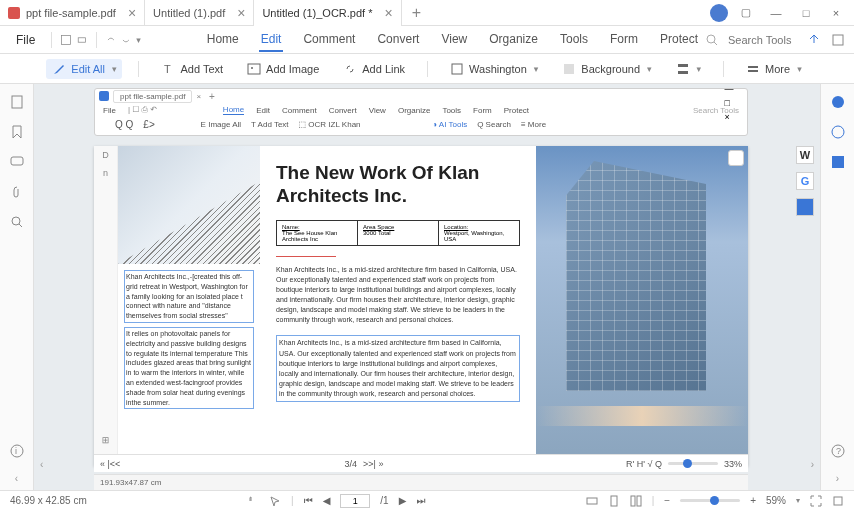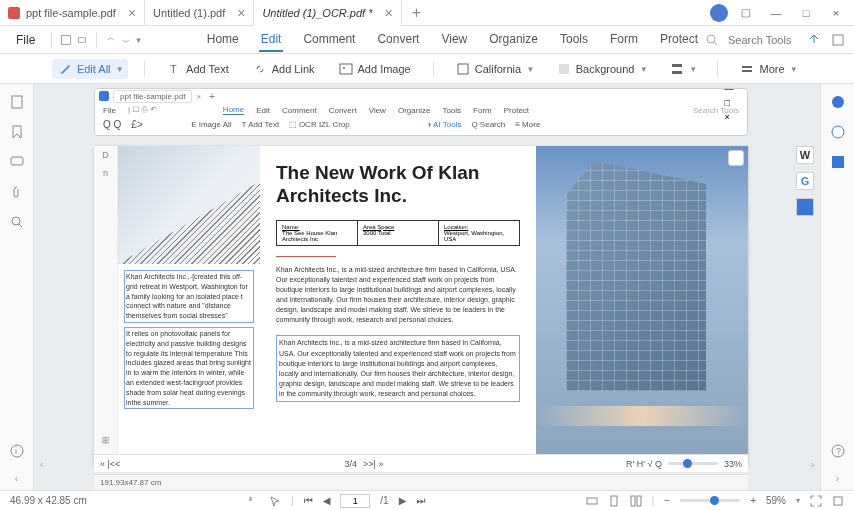--- a/index.html
+++ b/index.html
@@ -1,21 +1,21 @@
 <!DOCTYPE html>
 <html><head>
 <meta charset="utf-8">
 <style>
 * { margin: 0; padding: 0; box-sizing: border-box; font-family: 'Segoe UI', Arial, sans-serif; }
 body { width: 854px; height: 510px; overflow: hidden; background: #fff; font-size: 11px; }
 
 
 .titlebar { height: 26px; background: #fff; display: flex; align-items: center; border-bottom: 1px solid #e0e0e0; }
 .tab { display: flex; align-items: center; padding: 0 8px; height: 26px; border-right: 1px solid #e0e0e0; font-size: 11px; color: #555; gap: 6px; }
-.tab.active { background: #fff; color: #333; font-style: italic; }
+.tab.active { background: #fff; color: #333; }
 .tab-icon { width: 12px; height: 12px; background: #d9534f; border-radius: 2px; }
 .tab-close { color: #888; cursor: pointer; font-size: 14px; margin-left: 6px; }
 .tab-add { padding: 0 10px; color: #888; font-size: 16px; }
 .win-controls { margin-left: auto; display: flex; align-items: center; gap: 6px; padding-right: 6px; }
 .win-avatar { width: 18px; height: 18px; border-radius: 50%; background: #4a7bd0; }
 .win-btn { width: 24px; height: 20px; display: flex; align-items: center; justify-content: center; color: #666; font-size: 11px; }
 
 
 .menubar { height: 28px; display: flex; align-items: center; padding: 0 8px; gap: 4px; border-bottom: 1px solid #e0e0e0; }
 .file-menu { font-size: 12px; color: #333; padding: 4px 8px; }
@@ -43,21 +43,21 @@
 
 .content { flex: 1; background: #e8ecef; position: relative; overflow: hidden; display: flex; flex-direction: column; }
 
 
 .nested-win { position: absolute; top: 4px; left: 60px; width: 654px; height: 48px; background: #fff; border: 1px solid #d0d0d0; border-radius: 3px; display: flex; flex-direction: column; font-size: 9px; }
 .nested-titlebar { height: 14px; display: flex; align-items: center; padding: 0 4px; gap: 4px; }
 .nested-tab { padding: 1px 6px; border: 1px solid #ddd; border-radius: 2px; font-size: 8px; color: #666; }
 .nested-close-group { margin-left: auto; display: flex; gap: 4px; flex-direction: column; }
 .nested-menubar { height: 14px; display: flex; align-items: center; gap: 12px; padding: 0 8px; font-size: 8px; color: #555; }
 .nested-menu.active { color: #3a76d6; border-bottom: 1px solid #3a76d6; }
-.nested-toolbar { height: 14px; display: flex; align-items: center; gap: 10px; padding: 0 8px; font-size: 8px; color: #555; }
+.nested-toolbar { height: 14px; display: flex; align-items: center; gap: 10px; padding: 0 20px; font-size: 8px; color: #555; }
 
 
 .doc-page { position: absolute; top: 62px; left: 60px; width: 654px; height: 320px; background: #fff; box-shadow: 0 1px 3px rgba(0,0,0,0.2); display: flex; }
 .doc-thumb-col { width: 24px; background: #f8f8f8; border-right: 1px solid #eee; display: flex; flex-direction: column; align-items: center; padding-top: 4px; gap: 8px; font-size: 9px; color: #888; }
 .doc-left { width: 142px; }
 .doc-img-left { width: 142px; height: 118px; background: linear-gradient(135deg, #c8d4e0 0%, #e8eef4 50%, #f5f5f5 100%); position: relative; }
 .arch-pattern { position: absolute; bottom: 0; left: 0; width: 100%; height: 70%; background: repeating-linear-gradient(-45deg, #888 0, #888 1px, transparent 1px, transparent 4px); clip-path: polygon(0 100%, 100% 0, 100% 100%); }
 .doc-text-left { padding: 6px; font-size: 7px; line-height: 1.4; color: #333; }
 .highlighted { border: 1px solid #7aa9e8; padding: 1px; margin-bottom: 4px; display: inline-block; }
 
@@ -180,37 +180,37 @@
   </div>
   <span class="menu-sep"></span>
   <div class="tool-btn">
     <svg class="tool-icon" viewBox="0 0 14 14">
         <text x="3" y="11" font-size="11" fill="#666">T</text>
       </svg>
     <span>Add Text</span>
   </div>
   <div class="tool-btn">
     <svg class="tool-icon" viewBox="0 0 14 14">
-        <path d="M4 7 Q4 4 7 4 M10 7 Q10 10 7 10" fill="none" stroke="#666" stroke-width="1"></path>
-      </svg>
-    <span>Add Link</span>
-  </div>
-  <div class="tool-btn">
-    <svg class="tool-icon" viewBox="0 0 14 14">
         <rect x="1" y="2" width="12" height="10" fill="none" stroke="#666" stroke-width="1"></rect>
         <circle cx="5" cy="6" r="1" fill="#666"></circle>
       </svg>
     <span>Add Image</span>
   </div>
+  <div class="tool-btn">
+    <svg class="tool-icon" viewBox="0 0 14 14">
+        <path d="M4 7 Q4 4 7 4 M10 7 Q10 10 7 10" fill="none" stroke="#666" stroke-width="1"></path>
+      </svg>
+    <span>Add Link</span>
+  </div>
   <span class="menu-sep"></span>
   <div class="tool-btn">
     <svg class="tool-icon" viewBox="0 0 14 14">
         <rect x="2" y="2" width="10" height="10" fill="none" stroke="#666" stroke-width="1"></rect>
       </svg>
-    <span>California</span>
+    <span>Washington</span>
       <span class="tool-dd">▾</span>
   </div>
   <div class="tool-btn">
     <svg class="tool-icon" viewBox="0 0 14 14">
         <rect x="2" y="2" width="10" height="10" fill="#ddd"></rect>
       </svg>
     <span>Background</span>
       <span class="tool-dd">▾</span>
   </div>
   <div class="tool-btn">
@@ -287,21 +287,21 @@
         <span class="nested-menu">Protect</span>
         <span style="flex:1"></span>
         <span style="color:#aaa">Search Tools</span>
       </div>
       <div class="nested-toolbar">
         <span style="font-size:10px">Q Q</span>
         <span style="font-size:10px">£&gt;</span>
         <span style="flex:0.1"></span>
         <span>E Image All</span>
         <span>T <span>Add Text</span></span>
-        <span>⬚ <span>OCR IZL Crop</span></span>
+        <span>⬚ <span>OCR IZL Khan</span></span>
         <span style="flex:0.2"></span>
         <span style="color:#3a76d6">◑ <span>AI Tools</span></span>
         <span>Q <span>Search</span></span>
         <span>≡ <span>More</span></span>
       </div>
     </div>
 
     <div class="doc-page">
       <div class="doc-thumb-col">
         <span>D</span>

